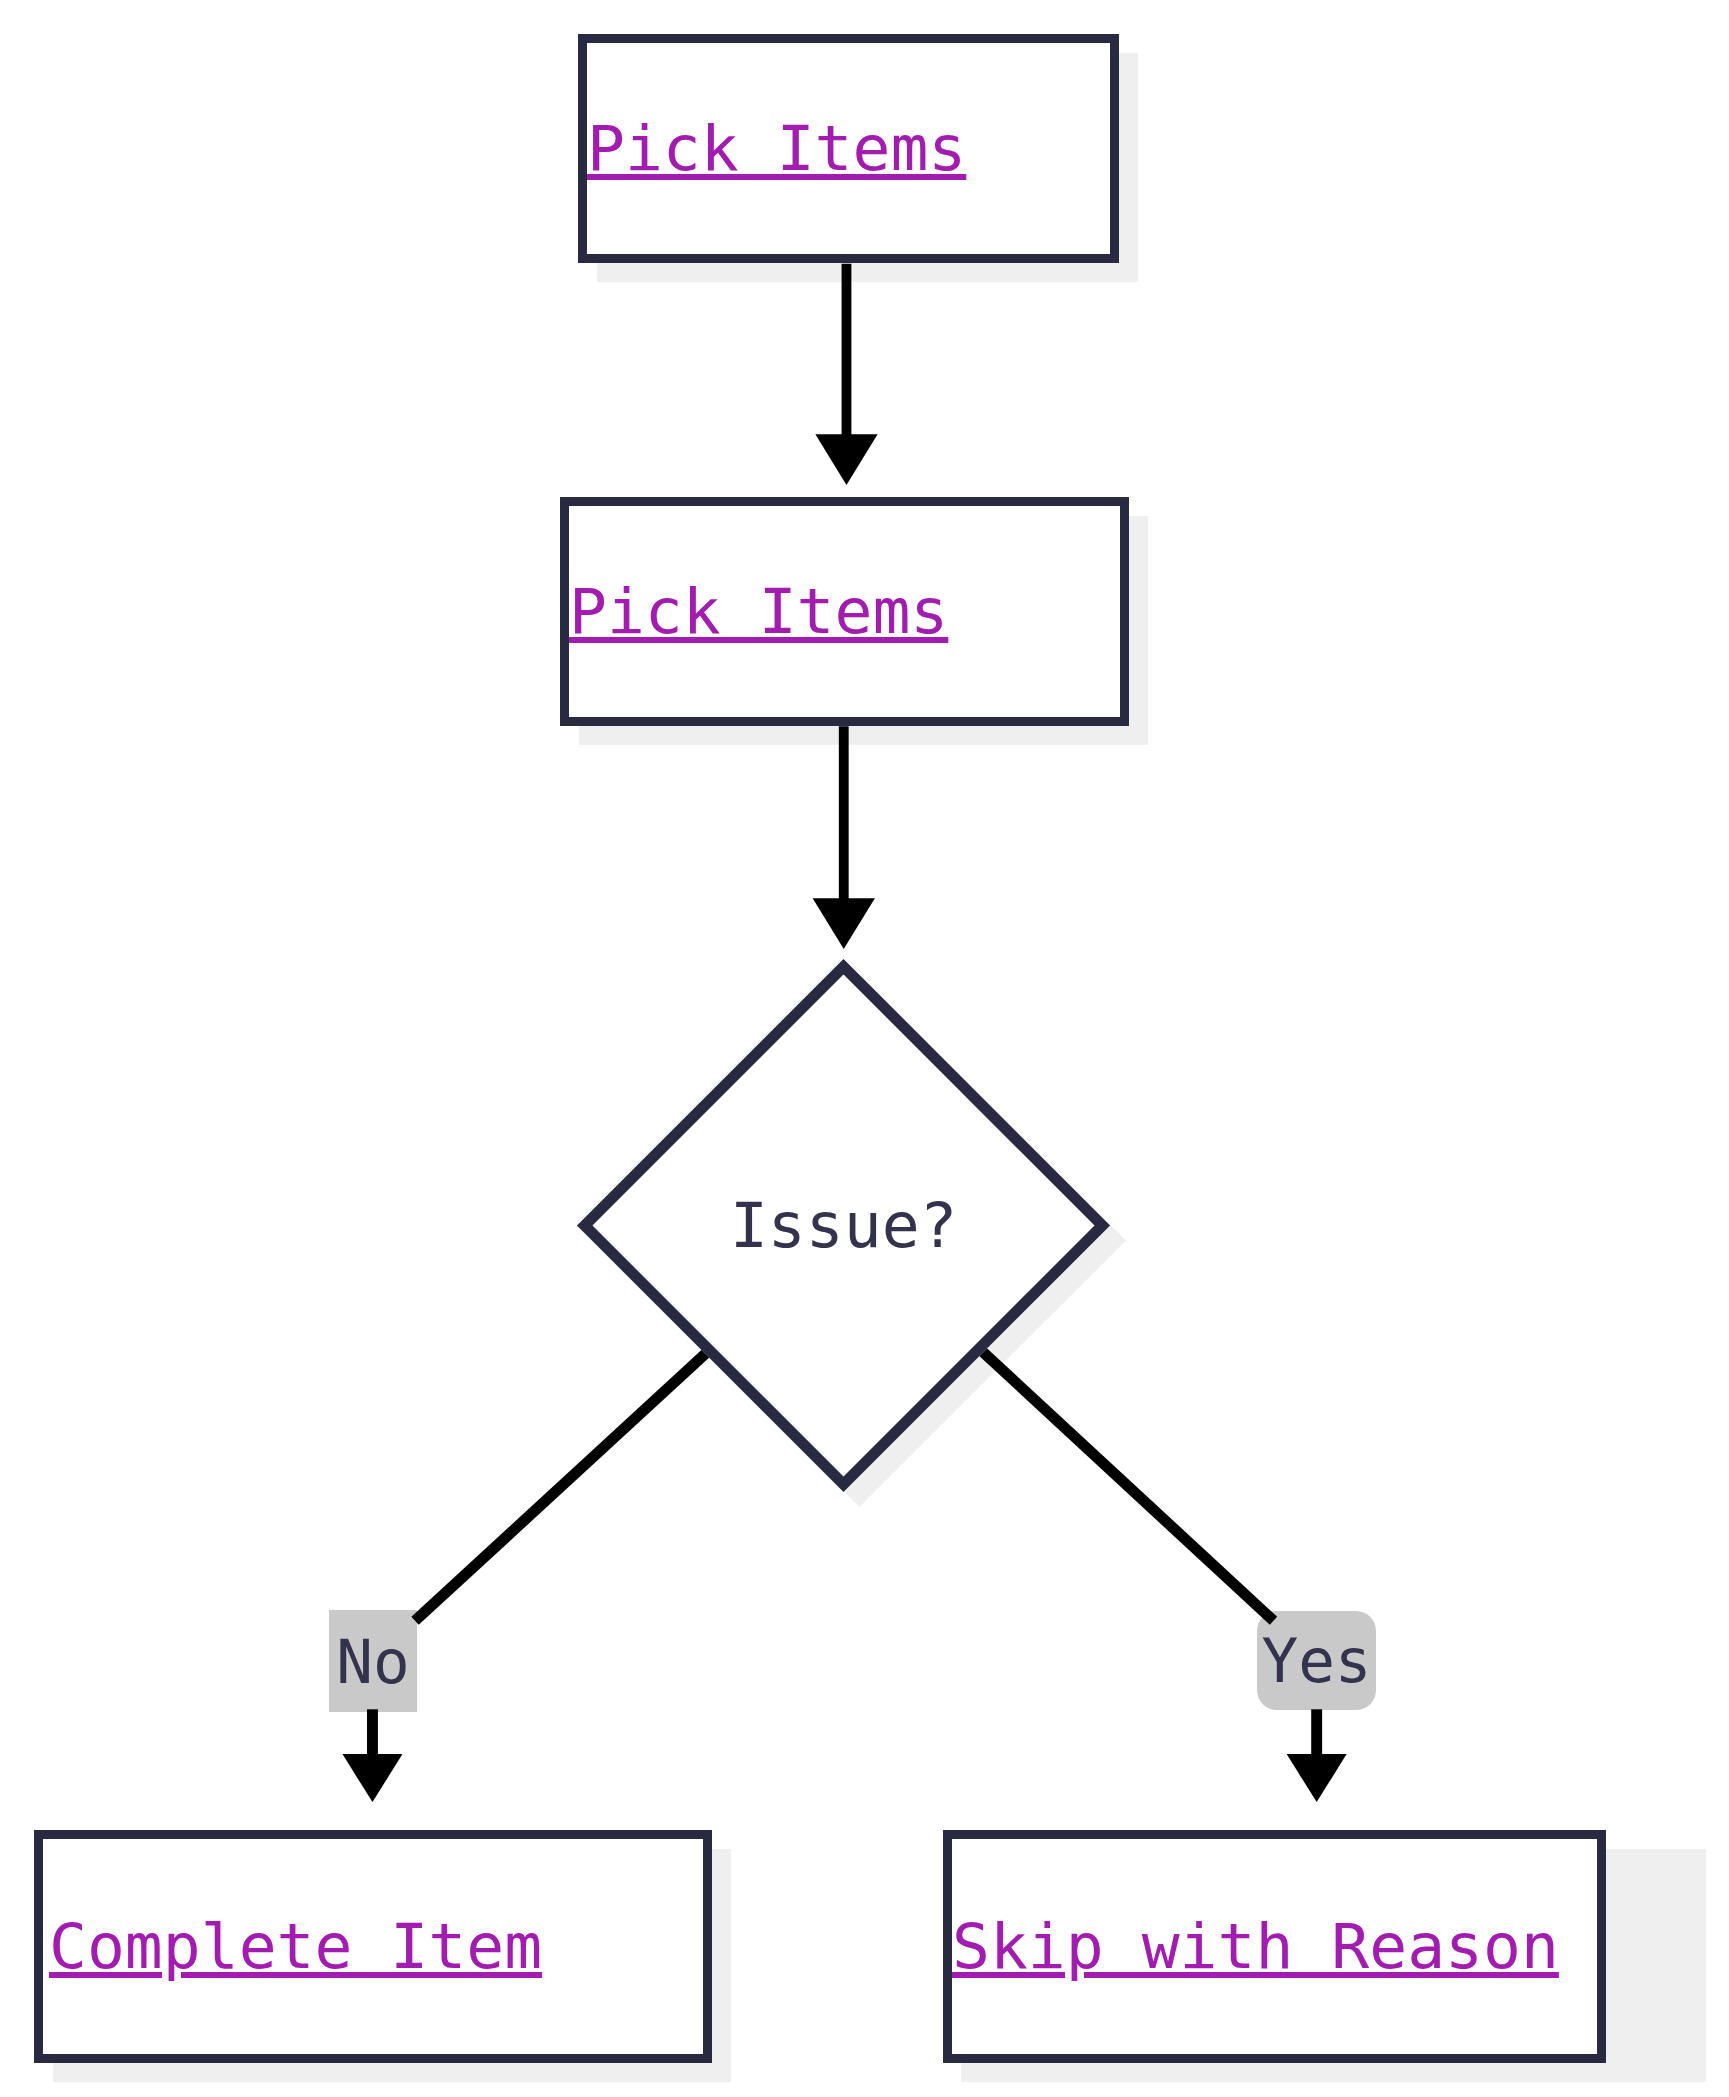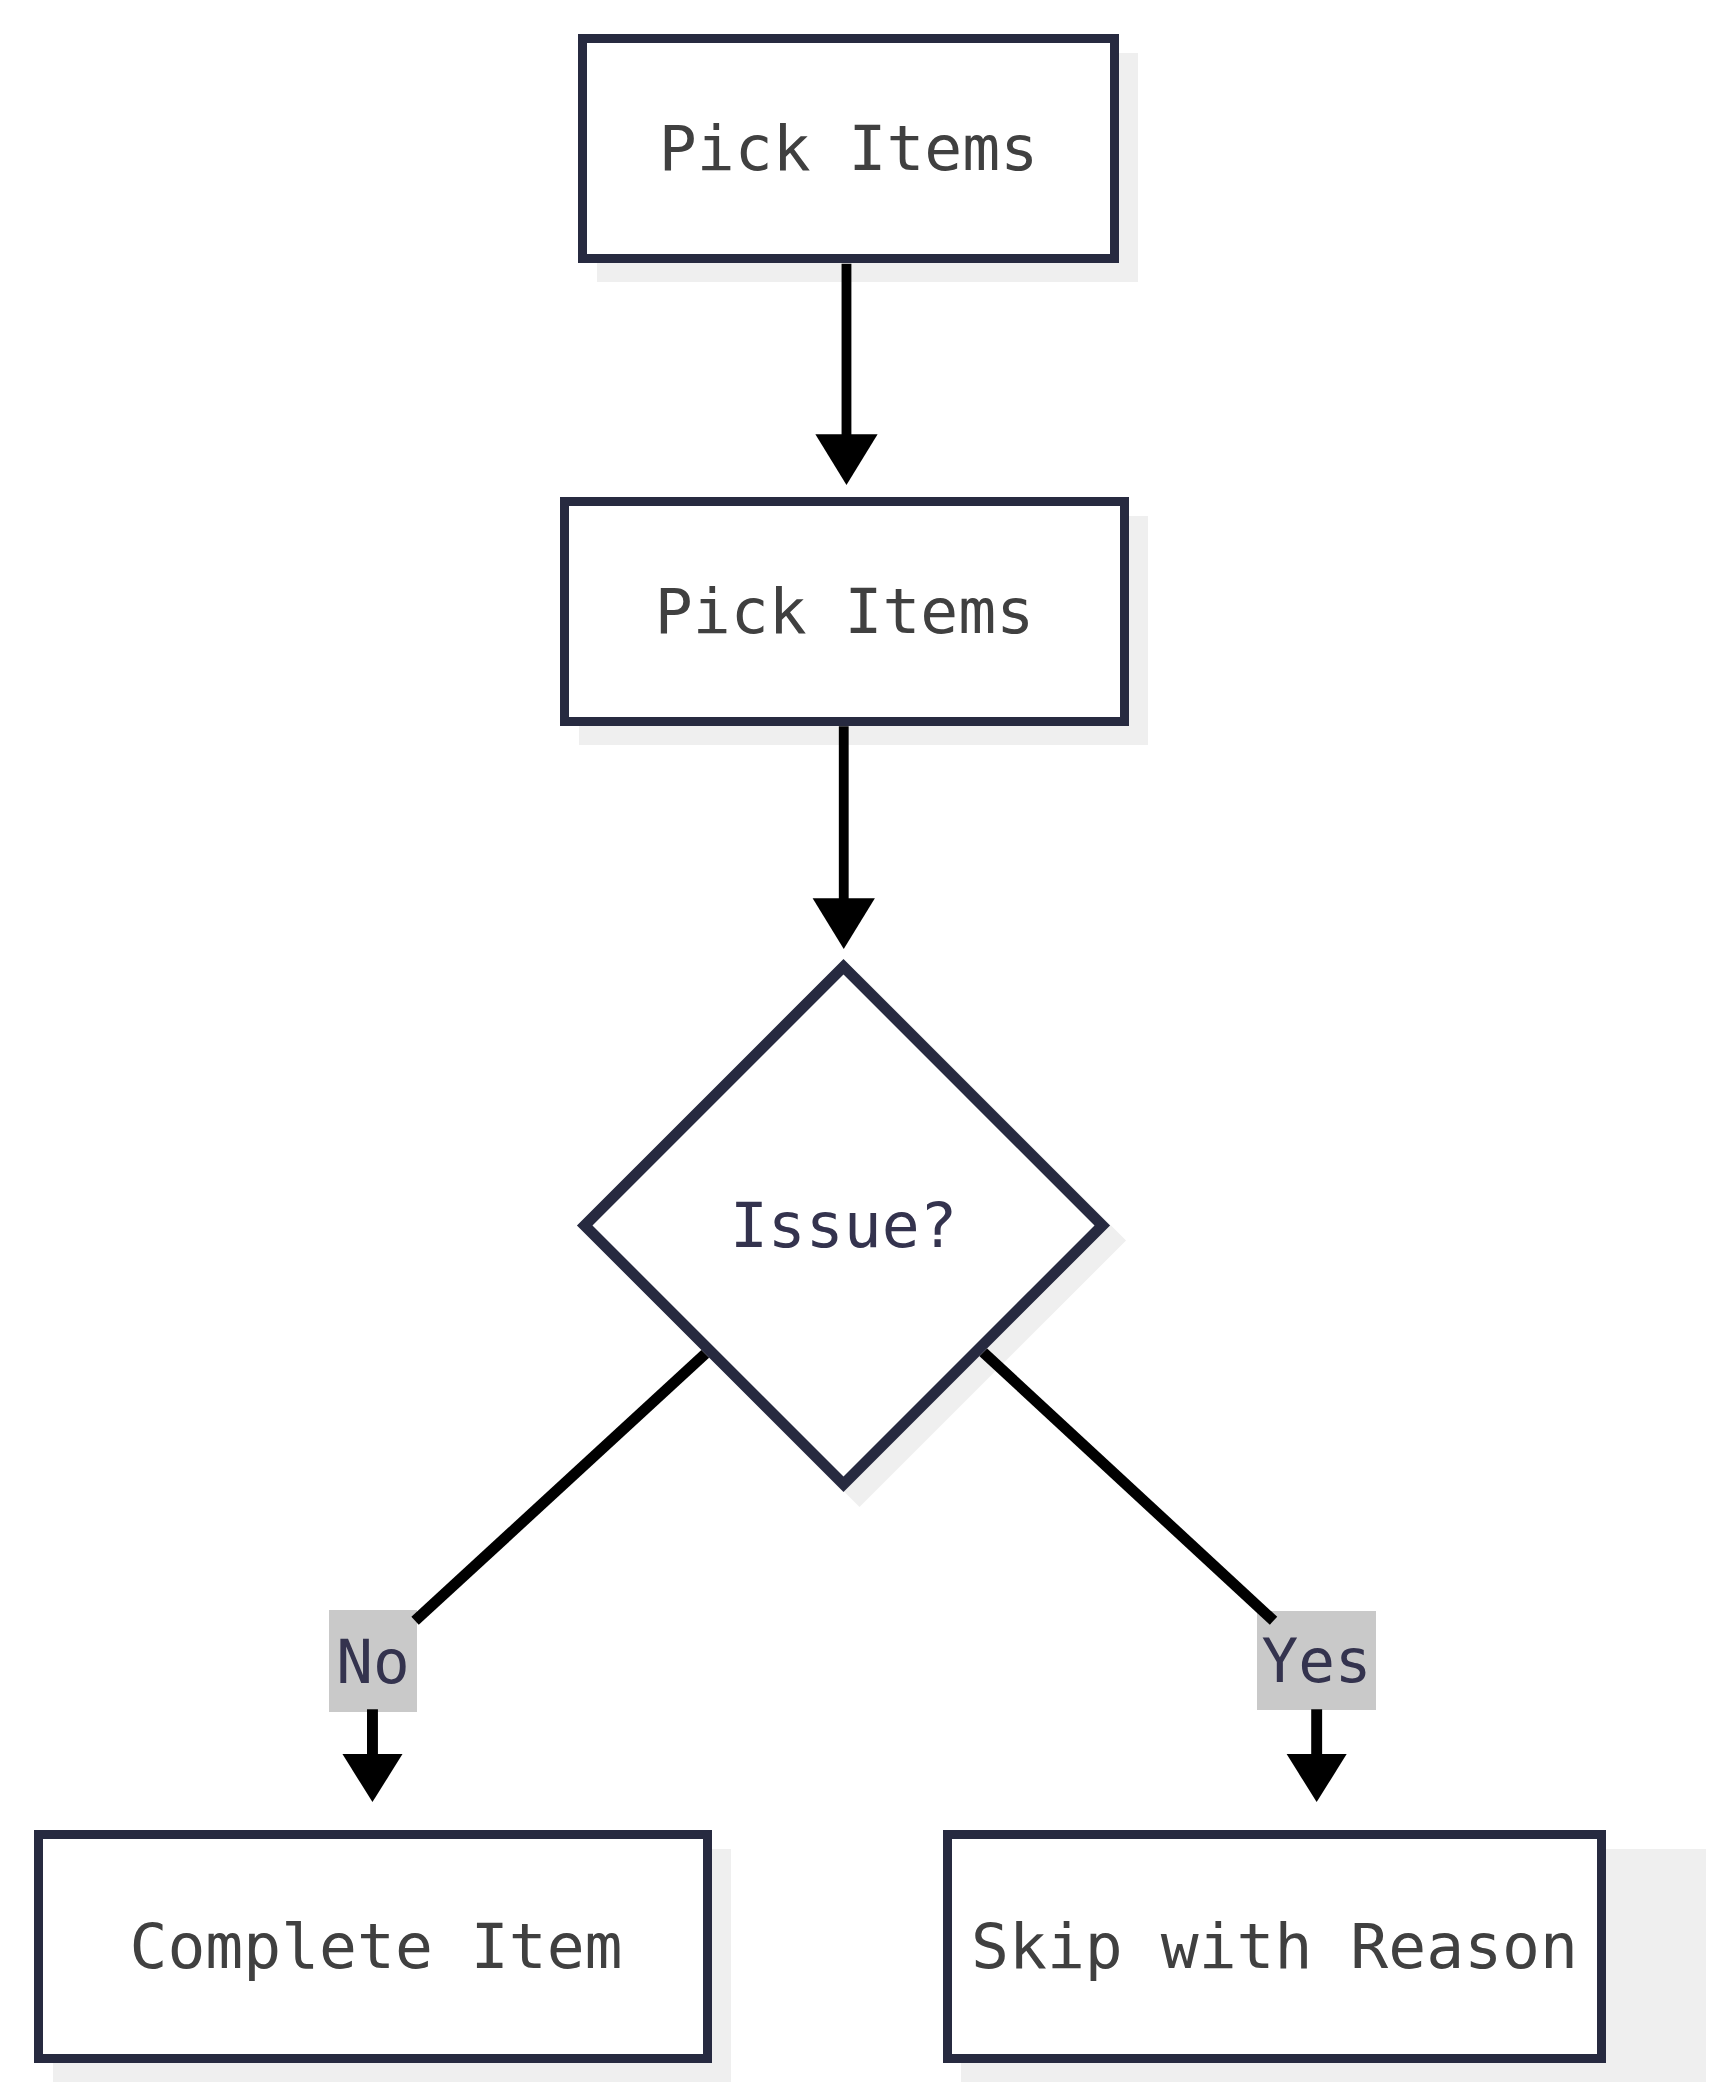--- a/index.html
+++ b/index.html
@@ -37,28 +37,28 @@
     z-index: 3;
   }
   svg.connectors line { stroke: #000000; }
   svg.connectors polygon { fill: #000000; }
   
   .node {
     position: absolute;
     box-sizing: border-box;
     background: #ffffff;
     border: 9.8px solid #272a40;
-    color: #404040;
+    color: #a21caf;
     font-size: 63px;
     display: flex;
     align-items: center;
-    justify-content: center;
     z-index: 4;
     line-height: 1;
     white-space: nowrap;
+    text-decoration: underline;
   }
   
   .diamond {
     position: absolute;
     box-sizing: border-box;
     background: #ffffff;
     border: 11px solid #272a40;
     transform: rotate(45deg);
     display: flex;
     align-items: center;
@@ -78,21 +78,21 @@
 
 <div class="canvas">
 
   <div class="shadow" style="left:597px; top:53px;  width:541px;  height:229px;"></div>
   <div class="shadow" style="left:579px; top:516px; width:569px; height:229px;"></div>
   <div class="shadow diamond-shape" style="left:671px; top:1052px; width:377px; height:377px;"></div>
   <div class="shadow" style="left:53px;   top:1849px; width:678px; height:233px;"></div>
   <div class="shadow" style="left:961px; top:1849px; width:745px; height:233px;"></div>
 
   <div class="edge-label" style="left:329px;  top:1610px; width:88px; height:102px;">No</div>
-  <div class="edge-label" style="left:1257px; top:1611px; width:119px; height:99px;">Yes</div>
+  <div class="edge-label" style="left:1257px; top:1611px; width:119px; height:99px;border-radius:20px;">Yes</div>
 
   <svg class="connectors" width="1729" height="2097" viewBox="0 0 3166 3840">
     <line x1="1550" y1="483" x2="1550" y2="800" stroke-width="18"></line>
     <polygon points="1493,795 1607,795 1550,888"></polygon>
 
     <line x1="1545" y1="1330" x2="1545" y2="1650" stroke-width="18"></line>
     <polygon points="1488,1645 1602,1645 1545,1738"></polygon>
 
     <line x1="1310" y1="2462" x2="760" y2="2968" stroke-width="20"></line>
     <line x1="682" y1="3130" x2="682" y2="3220" stroke-width="20"></line>

